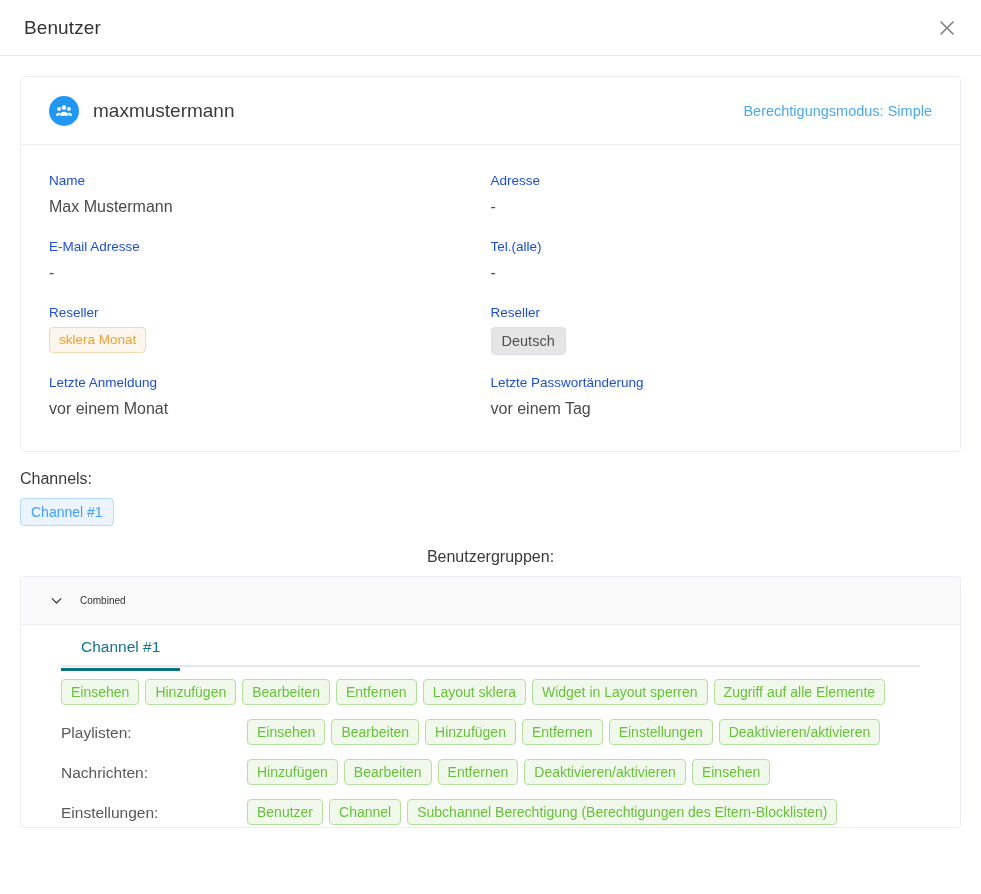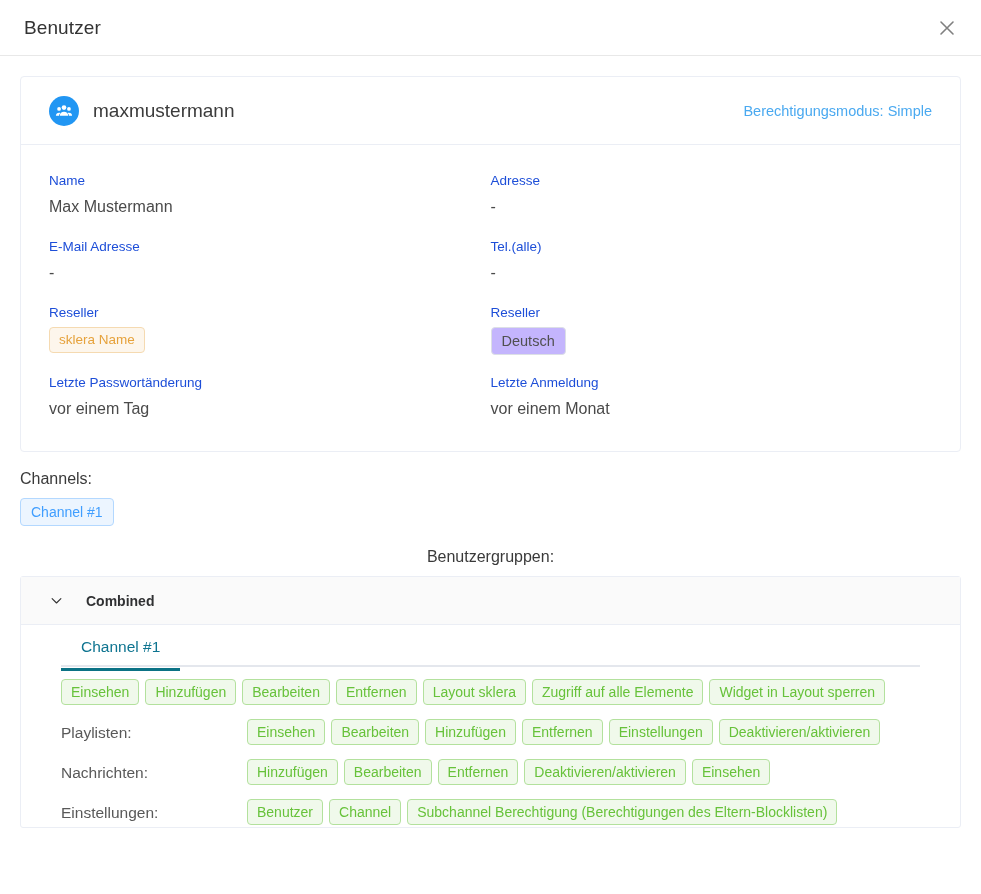--- a/index.html
+++ b/index.html
@@ -107,21 +107,21 @@
     padding: 1px 9px;
     border-radius: 4px;
     border: 1px solid;
   }
   .tag-warning {
     background: #fdf6ec;
     border-color: #f5dab1;
     color: #e6a23c;
   }
   .tag-plain {
-    background: #c4b5fd;
+    background: #e5e5e5;
     border-color: #dcdfe6;
     color: #505050;
     font-size: 14.5px;
     padding: 2px 10px;
     text-align: right;
   }
   .tag-info {
     background: #ecf5ff;
     border-color: #b3d8ff;
     color: #409eff;
@@ -169,24 +169,23 @@
     display: flex;
     align-items: center;
     gap: 16px;
     height: 48px;
     padding: 0 28px;
     background: #fafafa;
     border-bottom: 1px solid #ebeef5;
     cursor: pointer;
   }
   .collapse-title {
-    font-size: 14px;
-    font-weight: bold;
+    font-size: 10px;
+    font-weight: normal;
     color: #303133;
-    margin-left: 6px;
   }
   .chev svg { display:block; }
 
   .collapse-body { padding: 0 20px 0 20px; }
 
   
   .tabs {
     border-bottom: 2px solid #e4e7ed;
     height: 42px;
     display: flex;
@@ -283,39 +282,39 @@
       </div>
 
       <div class="field">
         <div class="field-label">Tel.(alle)</div>
         <div class="field-value">-</div>
       </div>
 
       <div class="field">
         <div class="field-label">Reseller</div>
         <div class="field-value">
-          <span class="tag tag-warning">sklera Name</span>
+          <span class="tag tag-warning">sklera Monat</span>
         </div>
       </div>
 
       <div class="field">
         <div class="field-label">Reseller</div>
         <div class="field-value">
           <span class="tag tag-plain">Deutsch</span>
         </div>
       </div>
 
       <div class="field">
+        <div class="field-label">Letzte Anmeldung</div>
+        <div class="field-value">vor einem Monat</div>
+      </div>
+
+      <div class="field">
         <div class="field-label">Letzte Passwortänderung</div>
         <div class="field-value">vor einem Tag</div>
-      </div>
-
-      <div class="field">
-        <div class="field-label">Letzte Anmeldung</div>
-        <div class="field-value">vor einem Monat</div>
       </div>
 
     </div>
   </div>
 
   <div class="section-label">Channels:</div>
   <div class="channels-row">
     <span class="tag tag-info">Channel #1</span>
   </div>
 
@@ -339,22 +338,22 @@
         <div class="tab active">Channel #1</div>
       </div>
 
       <div class="perm-row">
         <div class="perm-badges">
           <span class="badge">Einsehen</span>
           <span class="badge">Hinzufügen</span>
           <span class="badge">Bearbeiten</span>
           <span class="badge">Entfernen</span>
           <span class="badge">Layout sklera</span>
+          <span class="badge">Widget in Layout sperren</span>
           <span class="badge">Zugriff auf alle Elemente</span>
-          <span class="badge">Widget in Layout sperren</span>
         </div>
       </div>
 
       <div class="perm-row">
         <div class="perm-name">Playlisten:</div>
         <div class="perm-badges">
           <span class="badge">Einsehen</span>
           <span class="badge">Bearbeiten</span>
           <span class="badge">Hinzufügen</span>
           <span class="badge">Entfernen</span>

